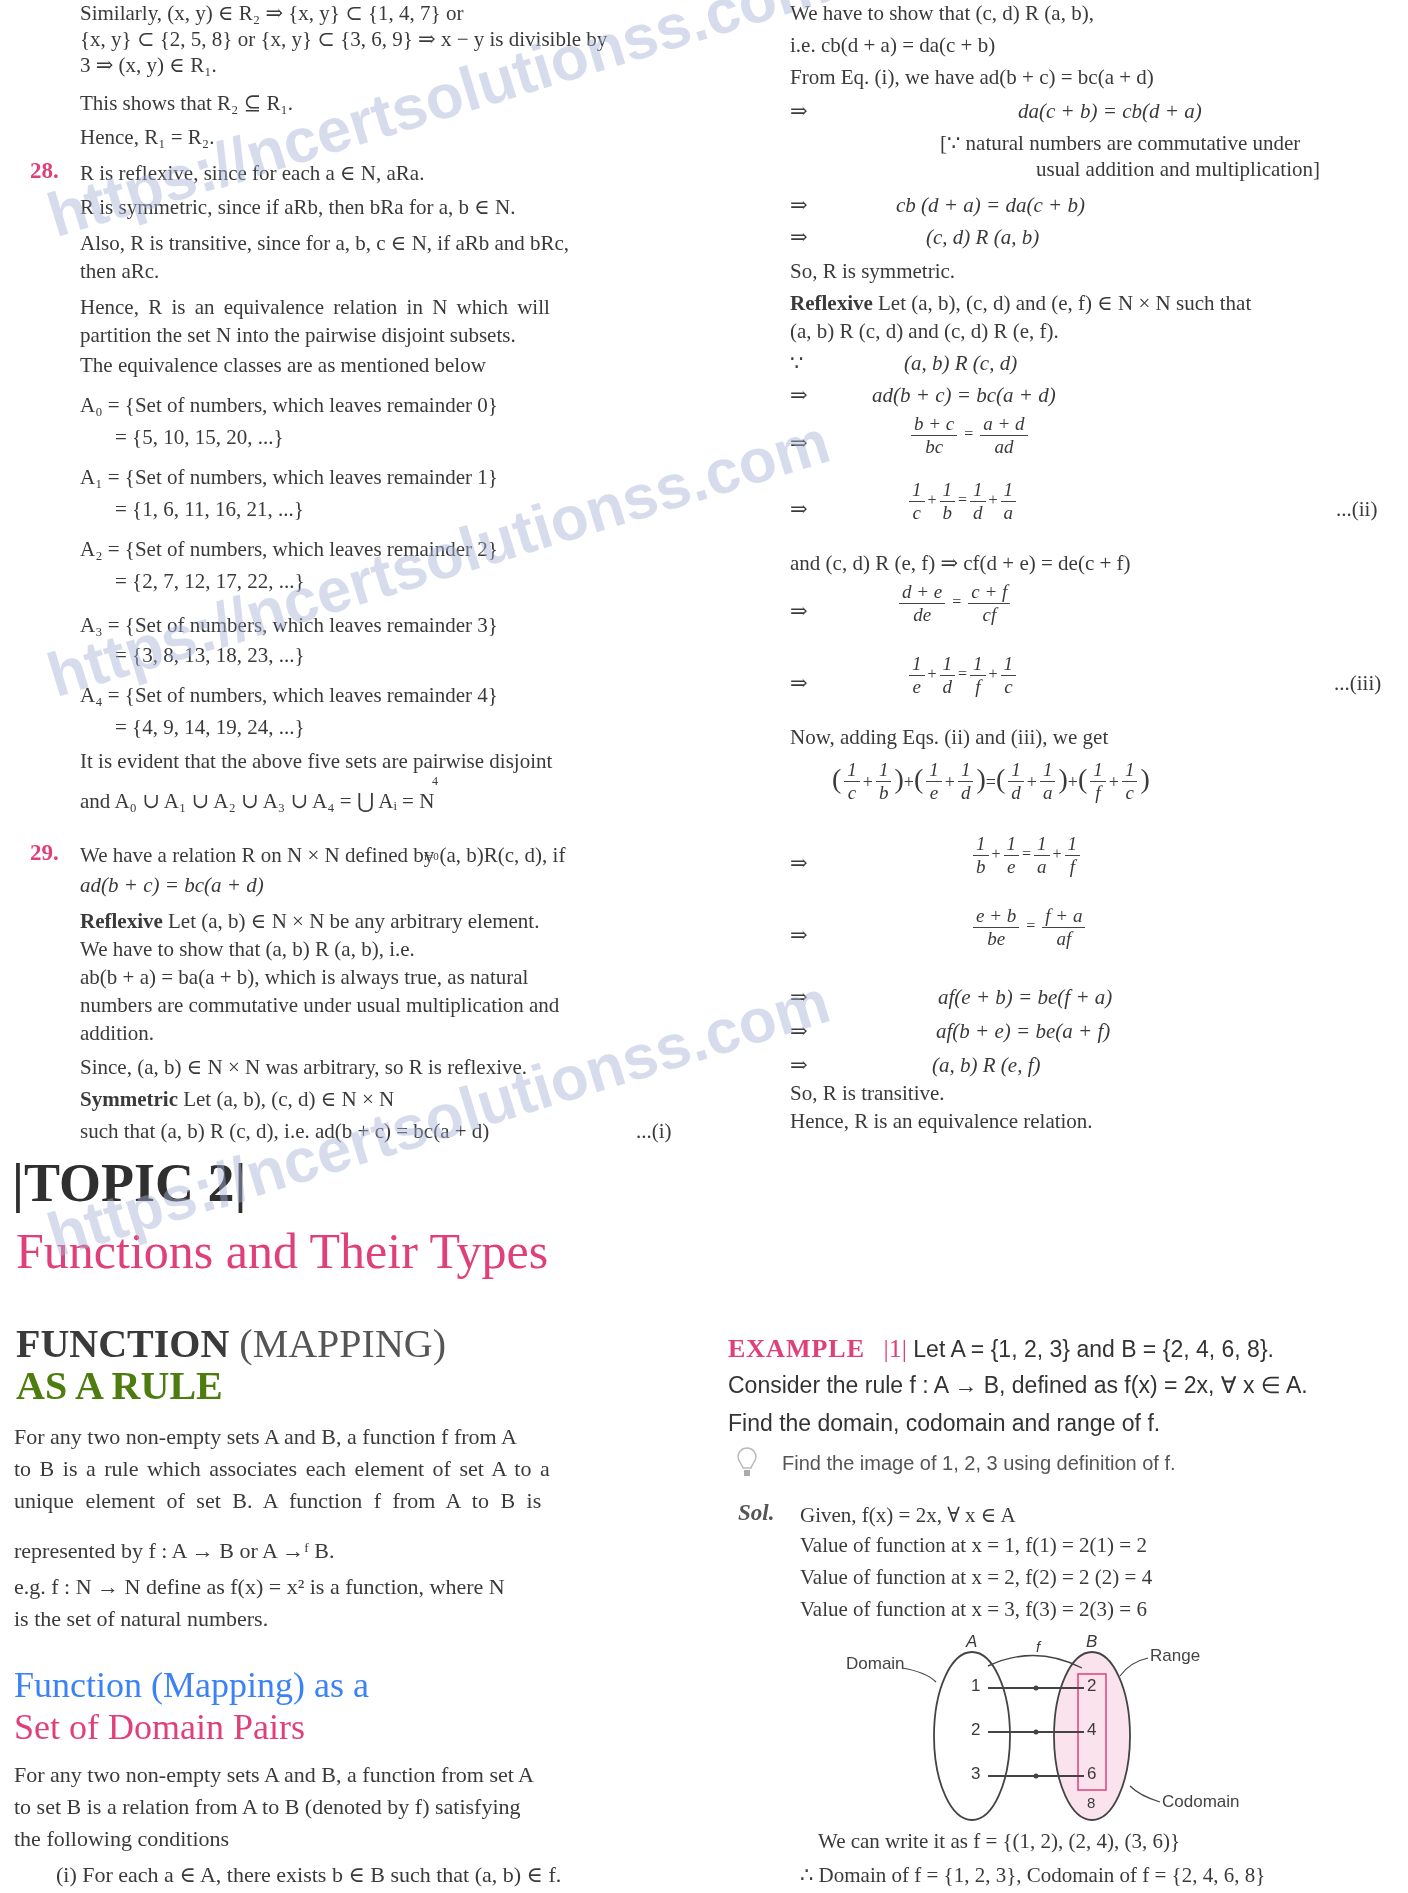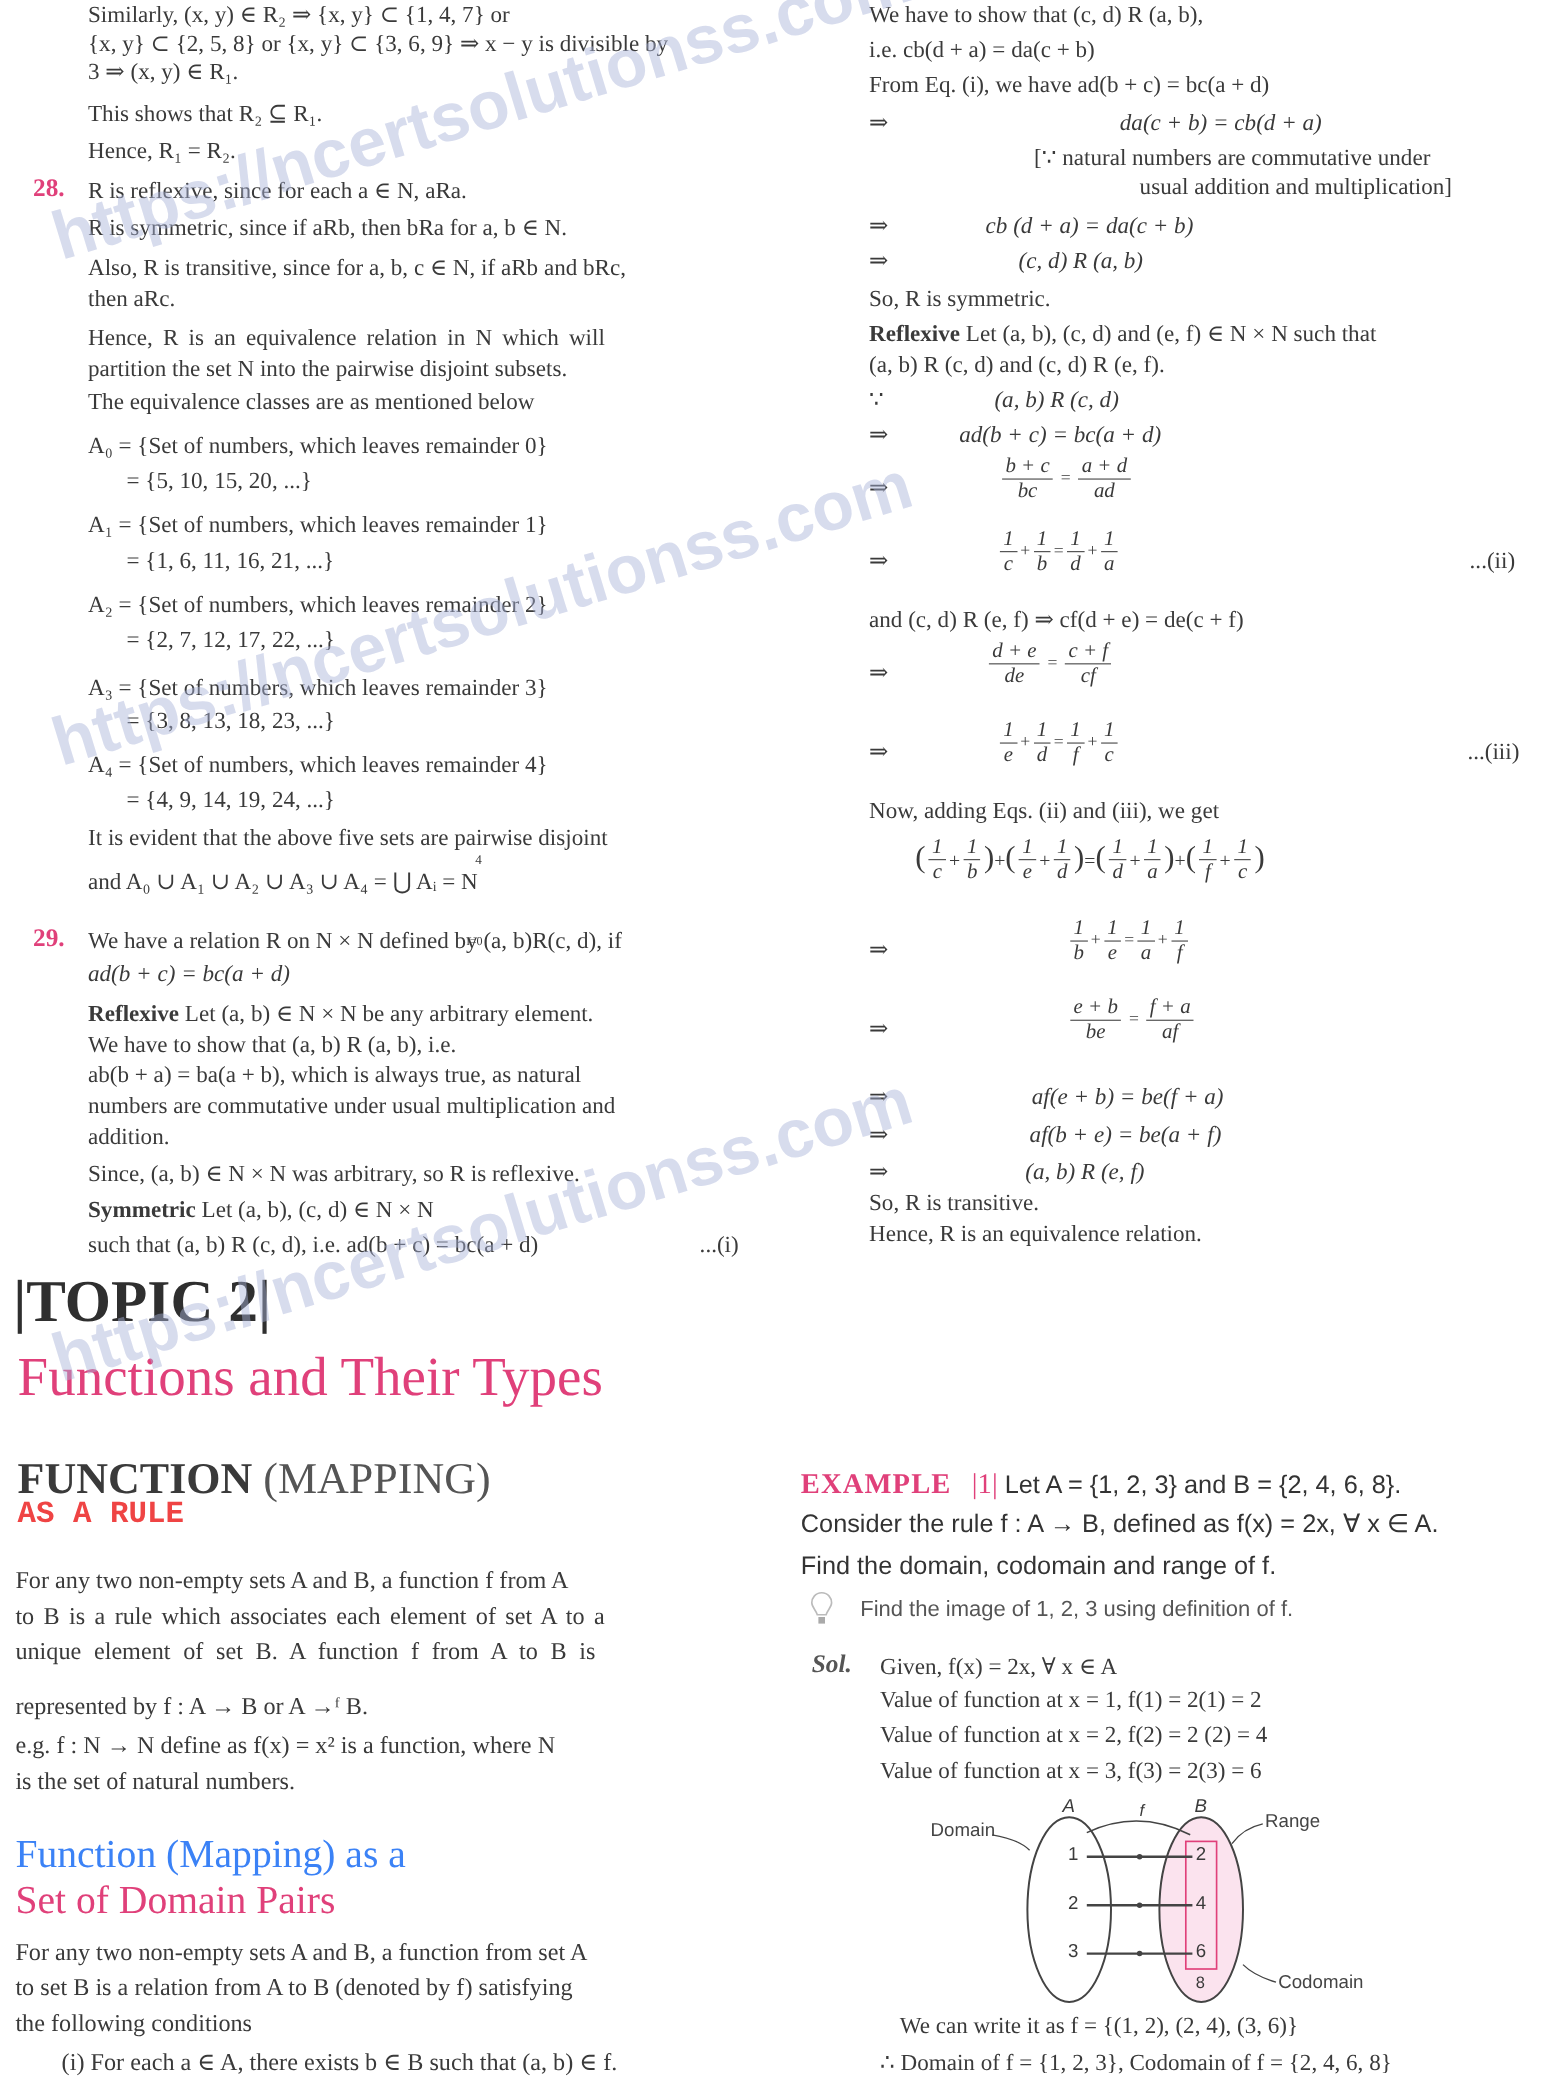--- a/index.html
+++ b/index.html
@@ -214,21 +214,21 @@
   <div class="abs t" style="left:790px;top:1080px">So, R is transitive.</div>
   <div class="abs t" style="left:790px;top:1108px">Hence, R is an equivalence relation.</div>
 </div>
 
 <div class="abs" style="left:12px;top:1152px;font-size:54px;font-weight:bold;color:#2f2f2f;font-family:'Liberation Serif',serif">|TOPIC 2|</div>
 <div class="abs" style="left:16px;top:1222px;font-size:50px;color:#e0407a;font-family:'Liberation Serif',serif">Functions and Their Types</div>
 
 <div class="abs" style="left:16px;top:1320px;font-size:40px;color:#3a3a3a;font-family:'Liberation Serif',serif">
   <span class="b">FUNCTION</span> <span style="font-weight:normal;color:#555">(MAPPING)</span>
 </div>
-<div class="abs b" style="left:16px;top:1362px;font-size:28px;color:#ef4444;font-family:Liberation Mono, monospace">AS A RULE</div>
+<div class="abs b" style="left:16px;top:1362px;font-size:40px;color:#4d7c0f;font-family:Liberation Serif, serif">AS A RULE</div>
 <div class="abs t" style="left:14px;top:1424px;font-size:22px">For any two non-empty sets A and B, a function f from A</div>
 <div class="abs t" style="left:14px;top:1456px;font-size:22px;word-spacing:3px">to B is a rule which associates each element of set A to a</div>
 <div class="abs t" style="left:14px;top:1488px;font-size:22px;word-spacing:6px">unique element of set B. A function f from A to B is</div>
 <div class="abs t" style="left:14px;top:1538px;font-size:22px">represented by f : A → B  or  A →ᶠ B.</div>
 <div class="abs t" style="left:14px;top:1574px;font-size:22px">e.g. f : N → N define as f(x) = x² is a function, where N</div>
 <div class="abs t" style="left:14px;top:1606px;font-size:22px">is the set of natural numbers.</div>
 
 <div class="abs" style="left:14px;top:1664px;font-size:36px;color:#3b82f6">Function (Mapping) as a</div>
 <div class="abs" style="left:14px;top:1706px;font-size:36px;color:#e0407a">Set of Domain Pairs</div>
 <div class="abs t" style="left:14px;top:1762px;font-size:22px">For any two non-empty sets A and B, a function from set A</div>

